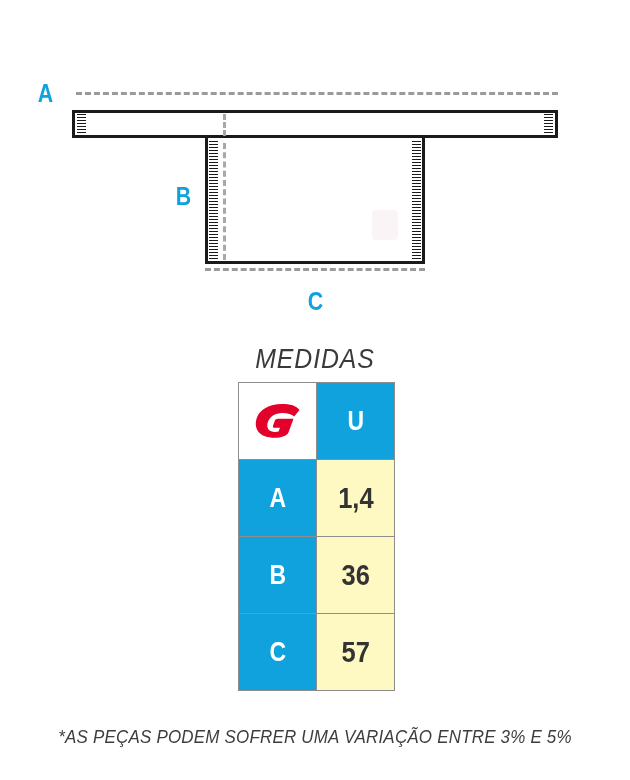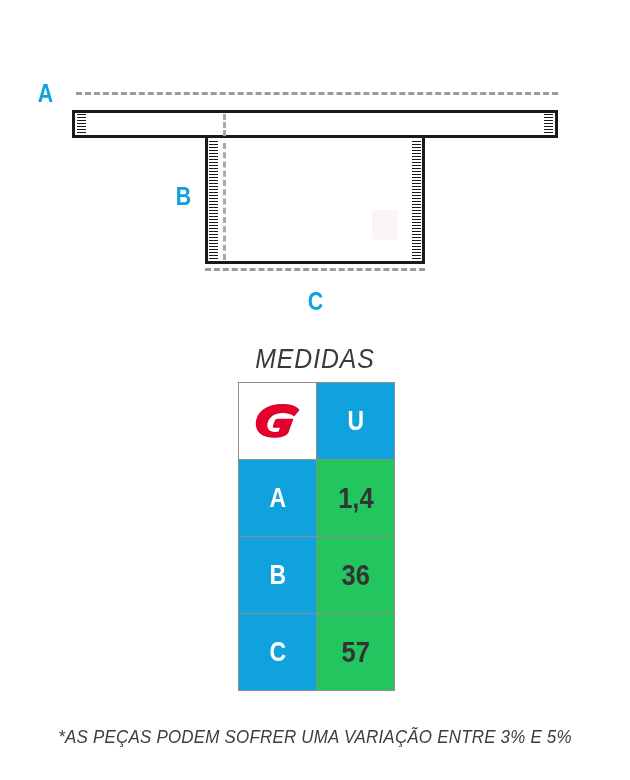--- a/index.html
+++ b/index.html
@@ -133,21 +133,21 @@
   }
   td.cell-blue {
     background: #10A2DC;
     color: #ffffff;
     font-weight: bold;
     font-size: 27px;
     font-family: "Liberation Sans", sans-serif;
     transform: scaleX(1);
   }
   td.cell-white {
-    background: #22c55e;
+    background: #fef9c3;
     color: #333333;
     font-weight: bold;
     font-size: 30px;
     font-family: "Liberation Sans", sans-serif;
   }
   td.cell-logo { background: #ffffff; }
 
   .cell-txt {
     display: inline-block;
     transform: scaleX(0.85);

